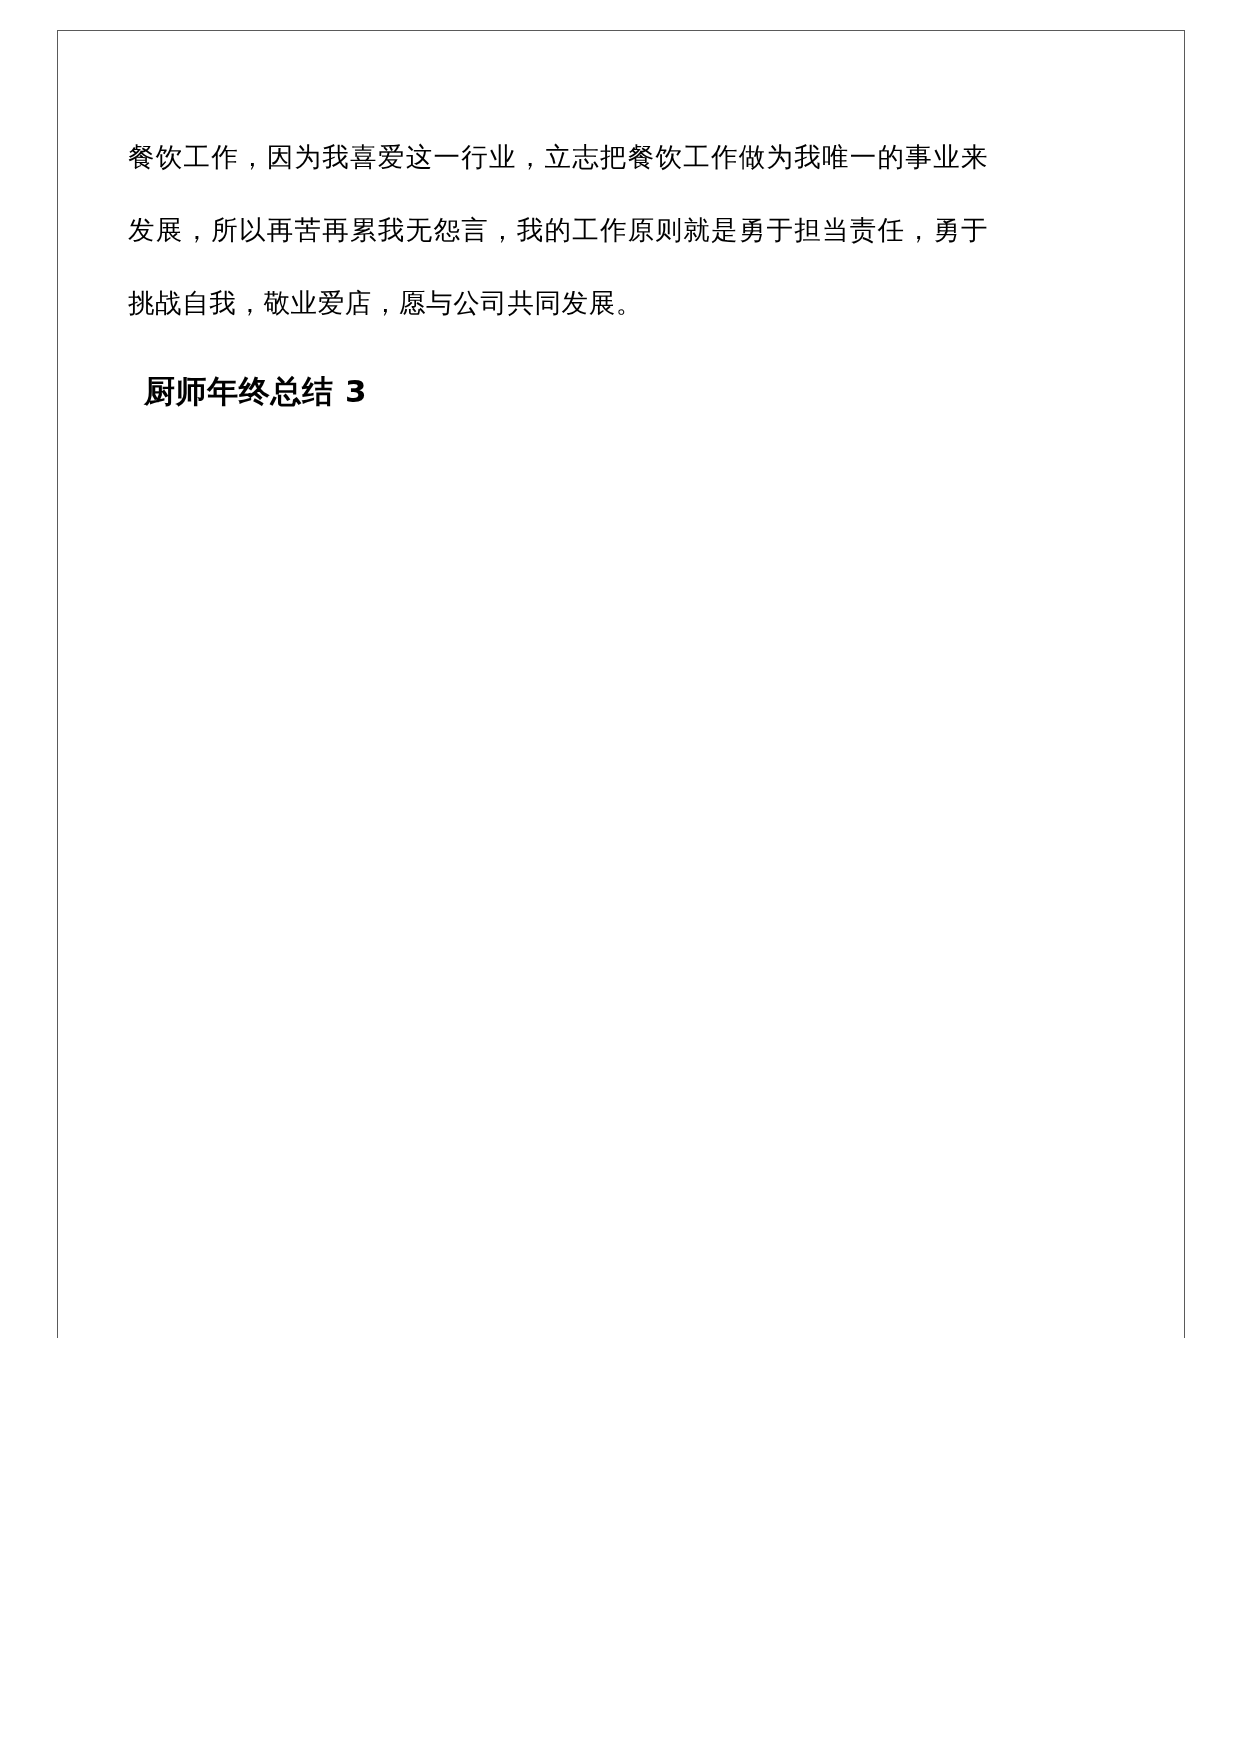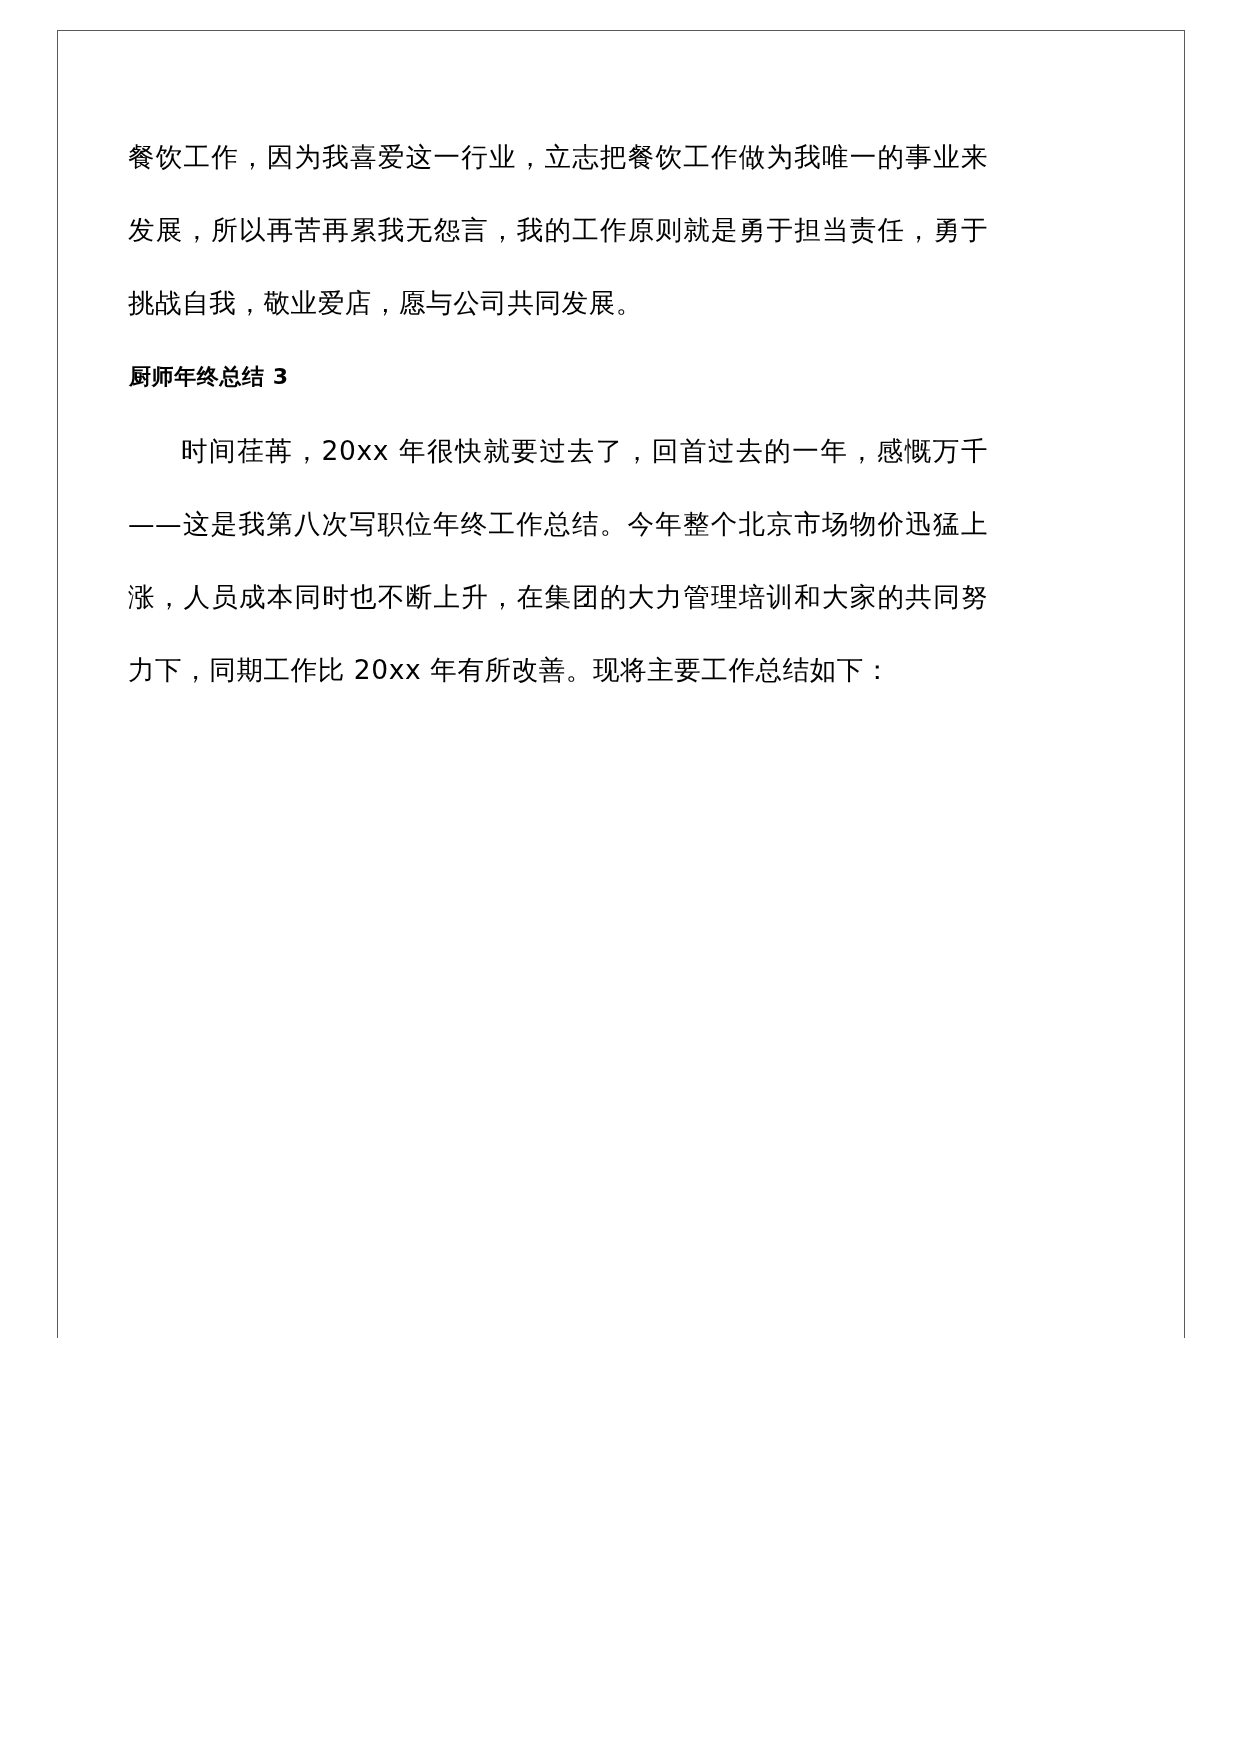--- a/index.html
+++ b/index.html
@@ -39,24 +39,24 @@
     text-align: justify;
     text-justify: inter-ideograph;
     letter-spacing: 0.6px;
     margin: 0;
     white-space: pre-wrap;
   }
   .para.indent {
     text-indent: 2em;
   }
   .heading {
-    font-size: 22px;
+    font-size: 31px;
     line-height: 73px;
     color: #000000;
-    margin: 1px;
+    margin: 16px;
     letter-spacing: 0.6px;
   }
   .footer {
     position: absolute;
     left: 0;
     top: 1468px;
     width: 1241px;
     text-align: center;
     font-size: 21px;
     color: #000000;
@@ -72,21 +72,20 @@
 
   <div class="page-border"></div>
 
   <div class="content">
 
     <p class="para">餐饮工作，因为我喜爱这一行业，立志把餐饮工作做为我唯一的事业来发展，所以再苦再累我无怨言，我的工作原则就是勇于担当责任，勇于挑战自我，敬业爱店，愿与公司共同发展。</p>
 
 
     <h2 class="heading">厨师年终总结 3</h2>
 
-    <p class="para indent">时间荏苒，20xx 年很快就要过去了，回首过去的一年，感慨万千——这是我第八次写职位年终工作总结。今年整个北京市场物价迅猛上涨，人员成本同时也不断上升，在集团的大力管理培训和大家的共同努力下，同期工作比 20xx 年有所改善。现将主要工作总结如下：</p>
 
 
 
 
   </div>
 
   <div class="footer">
     <span>第</span><span class="num">6</span><span>页</span>&nbsp;&nbsp;<span>共</span><span class="num">30</span><span>页</span>
   </div>
 

